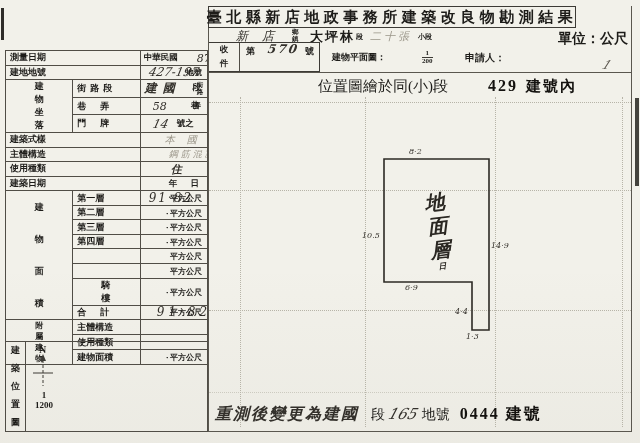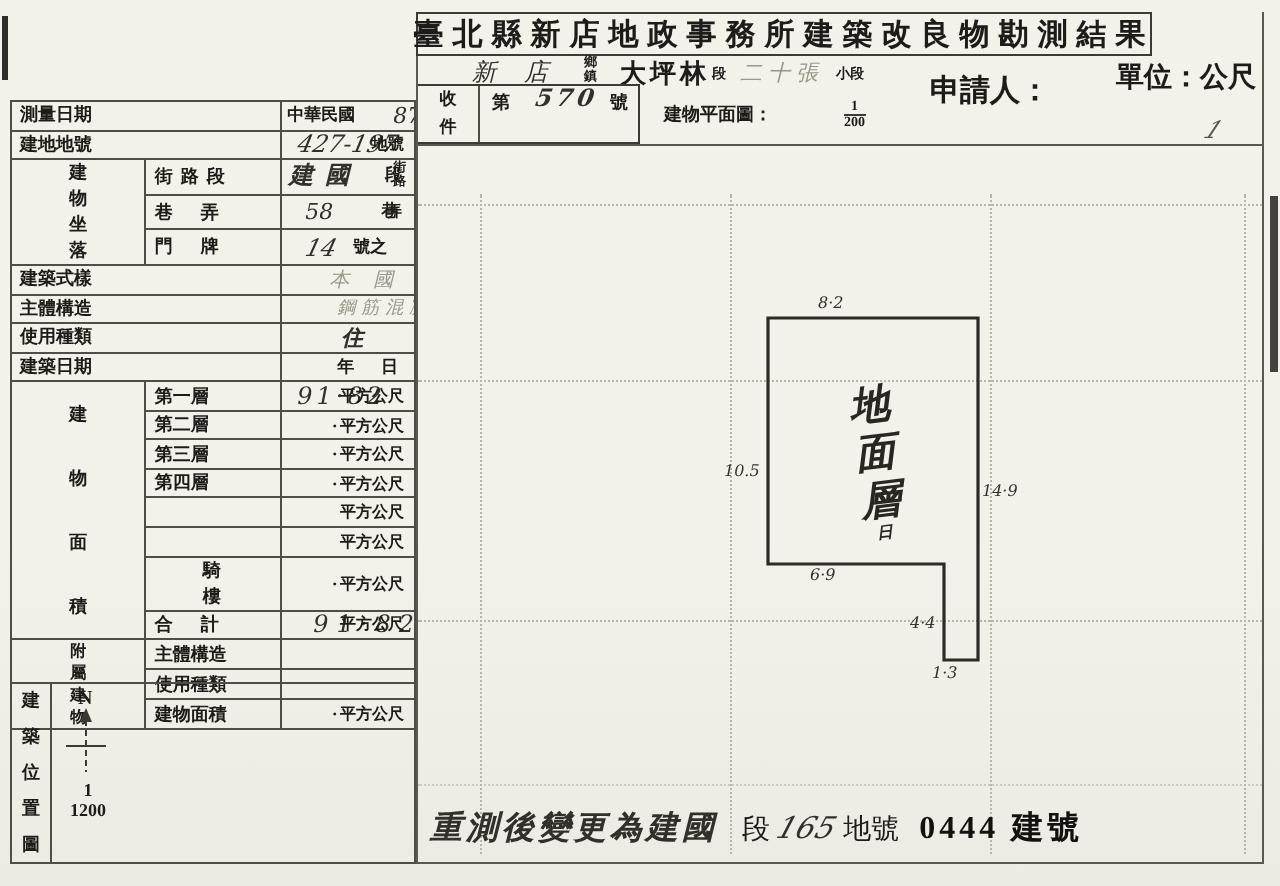--- a/index.html
+++ b/index.html
@@ -82,25 +82,30 @@
     </div>
   </div>
 
   <div class="abs" style="left:332px;top:50px;font-size:9px;font-weight:700;display:flex;align-items:center;gap:36px;">
     <span>建物平面圖：</span>
     <span class="sm-stack" style="text-align:center;line-height:7px;font-size:7px;">
       <i style="font-style:normal;border-bottom:1px solid #3c3a35;">1</i>
       <i style="font-style:normal;">200</i>
     </span>
   </div>
-  <span class="abs printed" style="left:465px;top:36px;font-size:15px;">申請人：</span>
+  <span class="abs printed" style="left:465px;top:51px;font-size:10px;">申請人：</span>
   <span class="abs hw" style="left:603px;top:58px;font-size:12px;transform:skewX(-25deg);color:#5a564e;">1</span>
 
   <div class="rule" style="left:208px;top:72px;width:424px;"></div>
 
+  <div class="note-line" style="left:318px;top:77px;">
+    <span style="font-size:15px;">位置圖繪於同(小)段</span>
+    <span class="stamp" style="font-size:16px;margin-left:36px;">429</span>
+    <span class="stamp" style="font-size:15px;margin-left:4px;">建號內</span>
+  </div>
 
   <div class="gv" style="left:240px;top:97px;height:330px;"></div>
   <div class="gv" style="left:365px;top:97px;height:330px;"></div>
   <div class="gv" style="left:495px;top:97px;height:330px;"></div>
   <div class="gv" style="left:622px;top:97px;height:330px;"></div>
   <div class="gh" style="left:209px;top:102px;width:422px;"></div>
   <div class="gh" style="left:209px;top:190px;width:422px;"></div>
   <div class="gh" style="left:209px;top:310px;width:422px;"></div>
   <div class="gh" style="left:209px;top:392px;width:422px;opacity:.6;"></div>
 

